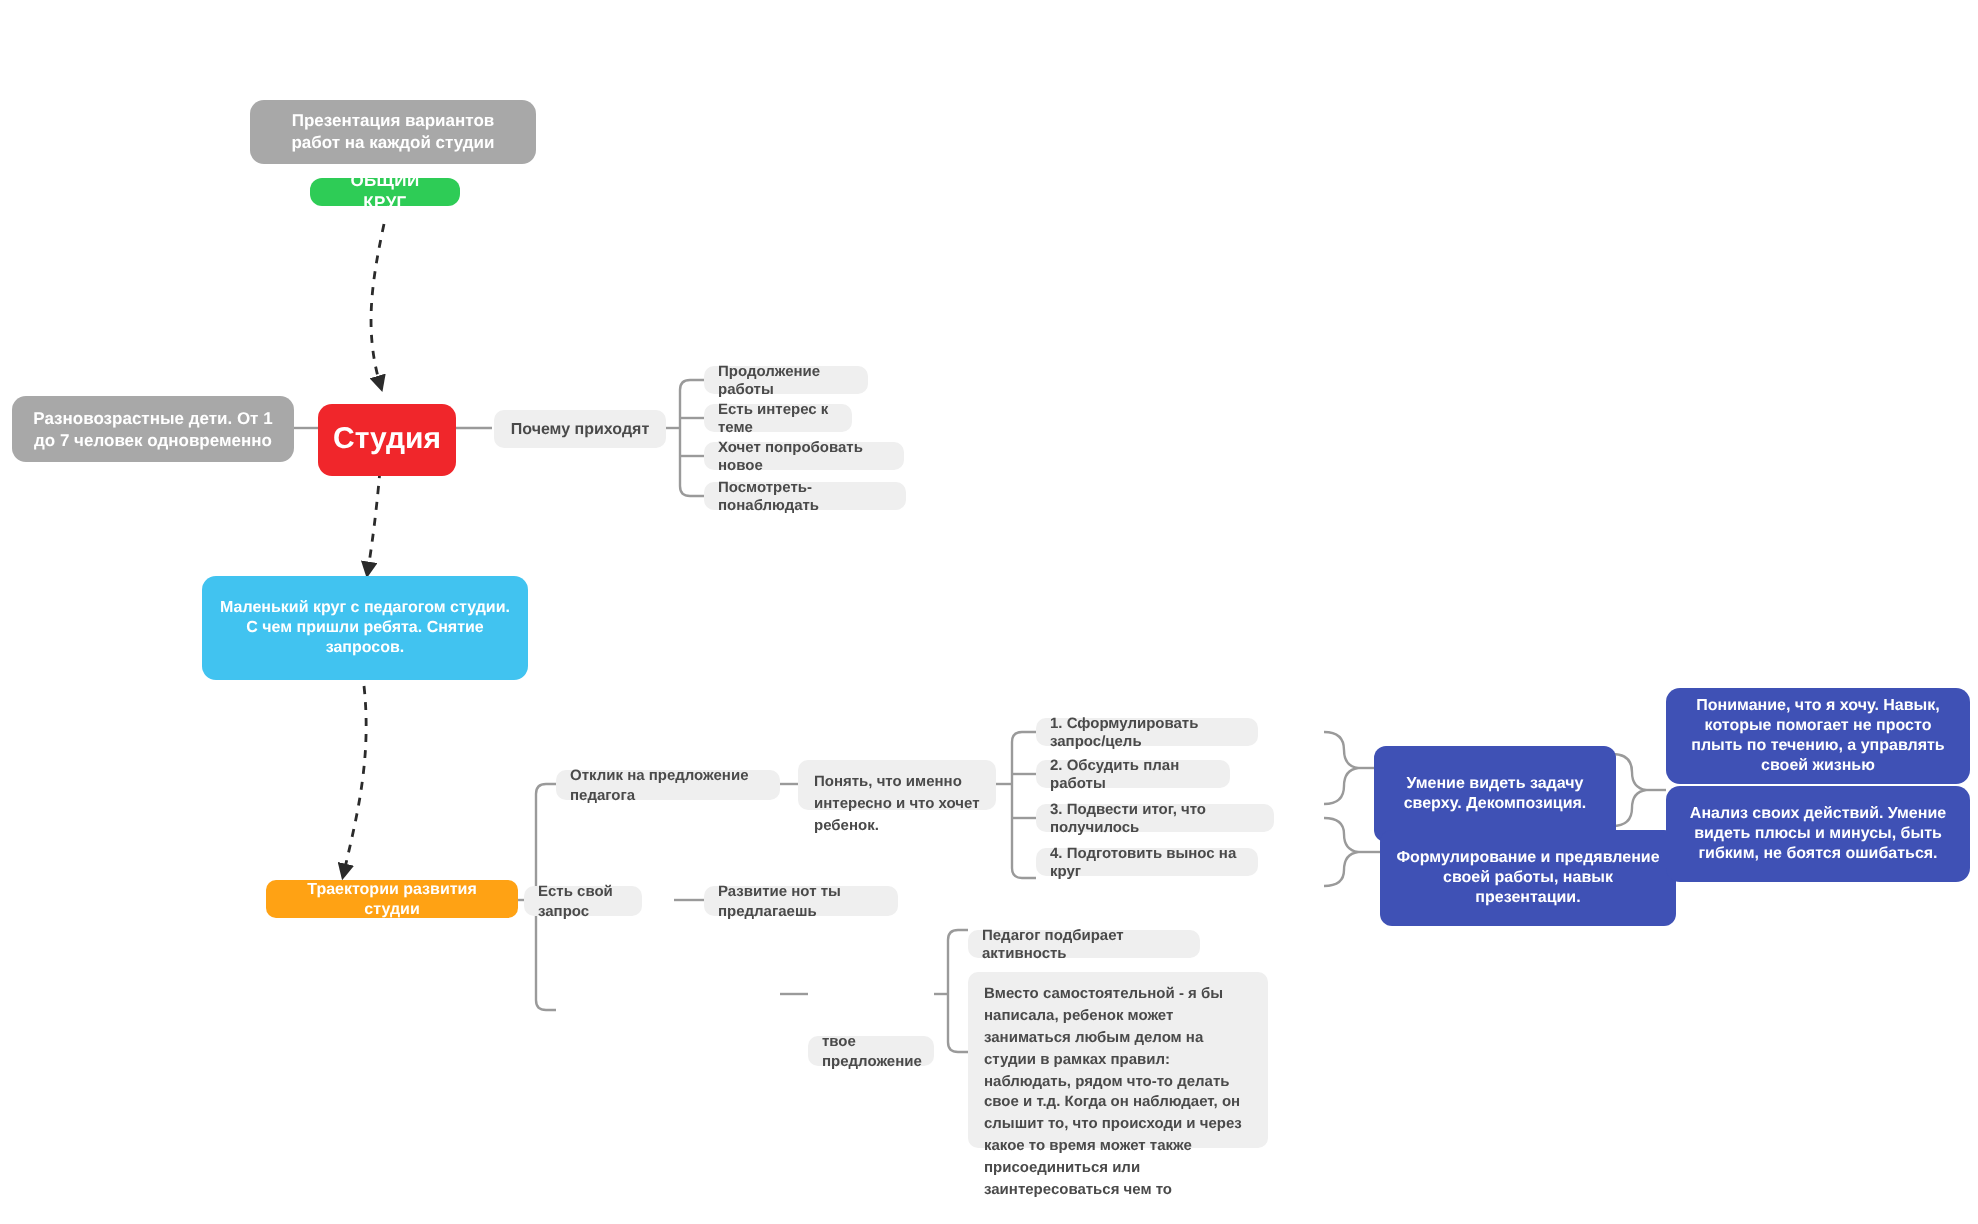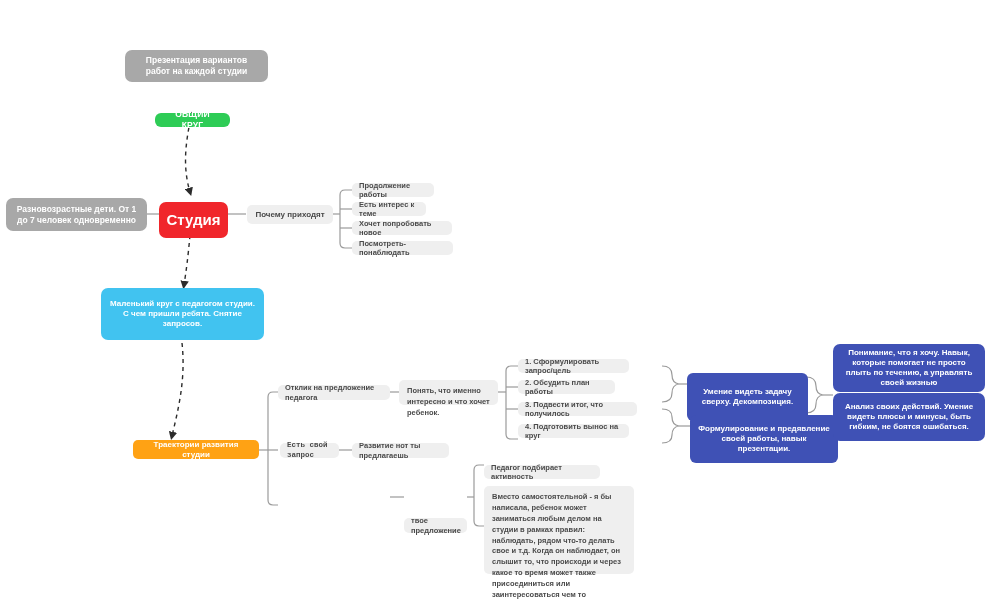--- a/index.html
+++ b/index.html
@@ -90,42 +90,42 @@
     <path d="M823,395 L833,395" fill="none" stroke="#9a9a9a" stroke-width="1.2"></path>
 
     <path d="M467,497 L474,497" fill="none" stroke="#9a9a9a" stroke-width="1.2"></path>
     <path d="M474,470 L474,521" fill="none" stroke="#9a9a9a" stroke-width="1.2"></path>
     <path d="M474,470 Q474,465 479,465 L484,465" fill="none" stroke="#9a9a9a" stroke-width="1.2"></path>
     <path d="M474,521 Q474,526 479,526 L484,526" fill="none" stroke="#9a9a9a" stroke-width="1.2"></path>
   </svg>
 
   <div class="node grey" style="left:125px;top:50px;width:143px;height:32px;">Презентация вариантов работ на каждой студии</div>
 
-  <div class="node green" style="left:155px;top:89px;width:75px;height:14px;margin-top:24px;">ОБЩИЙ КРУГ</div>
+  <div class="node green" style="left:155px;top:89px;width:75px;height:14px;">ОБЩИЙ КРУГ</div>
 
   <div class="node grey" style="left:6px;top:198px;width:141px;height:33px;">Разновозрастные дети. От 1 до 7 человек одновременно</div>
 
   <div class="node red" style="left:159px;top:202px;width:69px;height:27px;">Студия</div>
 
   <div class="node chip center" style="left:247px;top:205px;width:86px;height:19px;font-size:8px;">Почему приходят</div>
 
   <div class="node chip" style="left:352px;top:183px;width:82px;height:14px;">Продолжение работы</div>
   <div class="node chip" style="left:352px;top:202px;width:74px;height:14px;">Есть интерес к теме</div>
   <div class="node chip" style="left:352px;top:221px;width:100px;height:14px;">Хочет попробовать новое</div>
   <div class="node chip" style="left:352px;top:241px;width:101px;height:14px;">Посмотреть- понаблюдать</div>
 
   <div class="node cyan" style="left:101px;top:288px;width:163px;height:52px;">Маленький круг с педагогом студии. С чем пришли ребята. Снятие запросов.</div>
 
   <div class="node orange" style="left:133px;top:440px;width:126px;height:19px;">Траектории развития студии</div>
 
   <div class="node chip" style="left:278px;top:385px;width:112px;height:15px;">Отклик на предложение педагога</div>
 
   <div class="node para" style="left:399px;top:380px;width:99px;height:25px;">Понять, что именно интересно и что хочет ребенок.</div>
 
-  <div class="node chip" style="left:280px;top:443px;width:59px;height:15px;font-family:Liberation Mono, monospace;">Есть свой запрос</div>
+  <div class="node chip" style="left:262px;top:443px;width:59px;height:15px;">Есть свой запрос</div>
   <div class="node chip" style="left:352px;top:443px;width:97px;height:15px;">Развитие нот ты предлагаешь</div>
 
   <div class="node chip" style="left:404px;top:490px;width:63px;height:15px;margin-top:28px;">твое предложение</div>
 
   <div class="node chip" style="left:518px;top:359px;width:111px;height:14px;">1. Сформулировать запрос/цель</div>
   <div class="node chip" style="left:518px;top:380px;width:97px;height:14px;">2. Обсудить план работы</div>
   <div class="node chip" style="left:518px;top:402px;width:119px;height:14px;">3. Подвести итог, что получилось</div>
   <div class="node chip" style="left:518px;top:424px;width:111px;height:14px;">4. Подготовить вынос на круг</div>
 
   <div class="node blue" style="left:687px;top:373px;width:121px;height:24px;">Умение видеть задачу сверху. Декомпозиция.</div>

